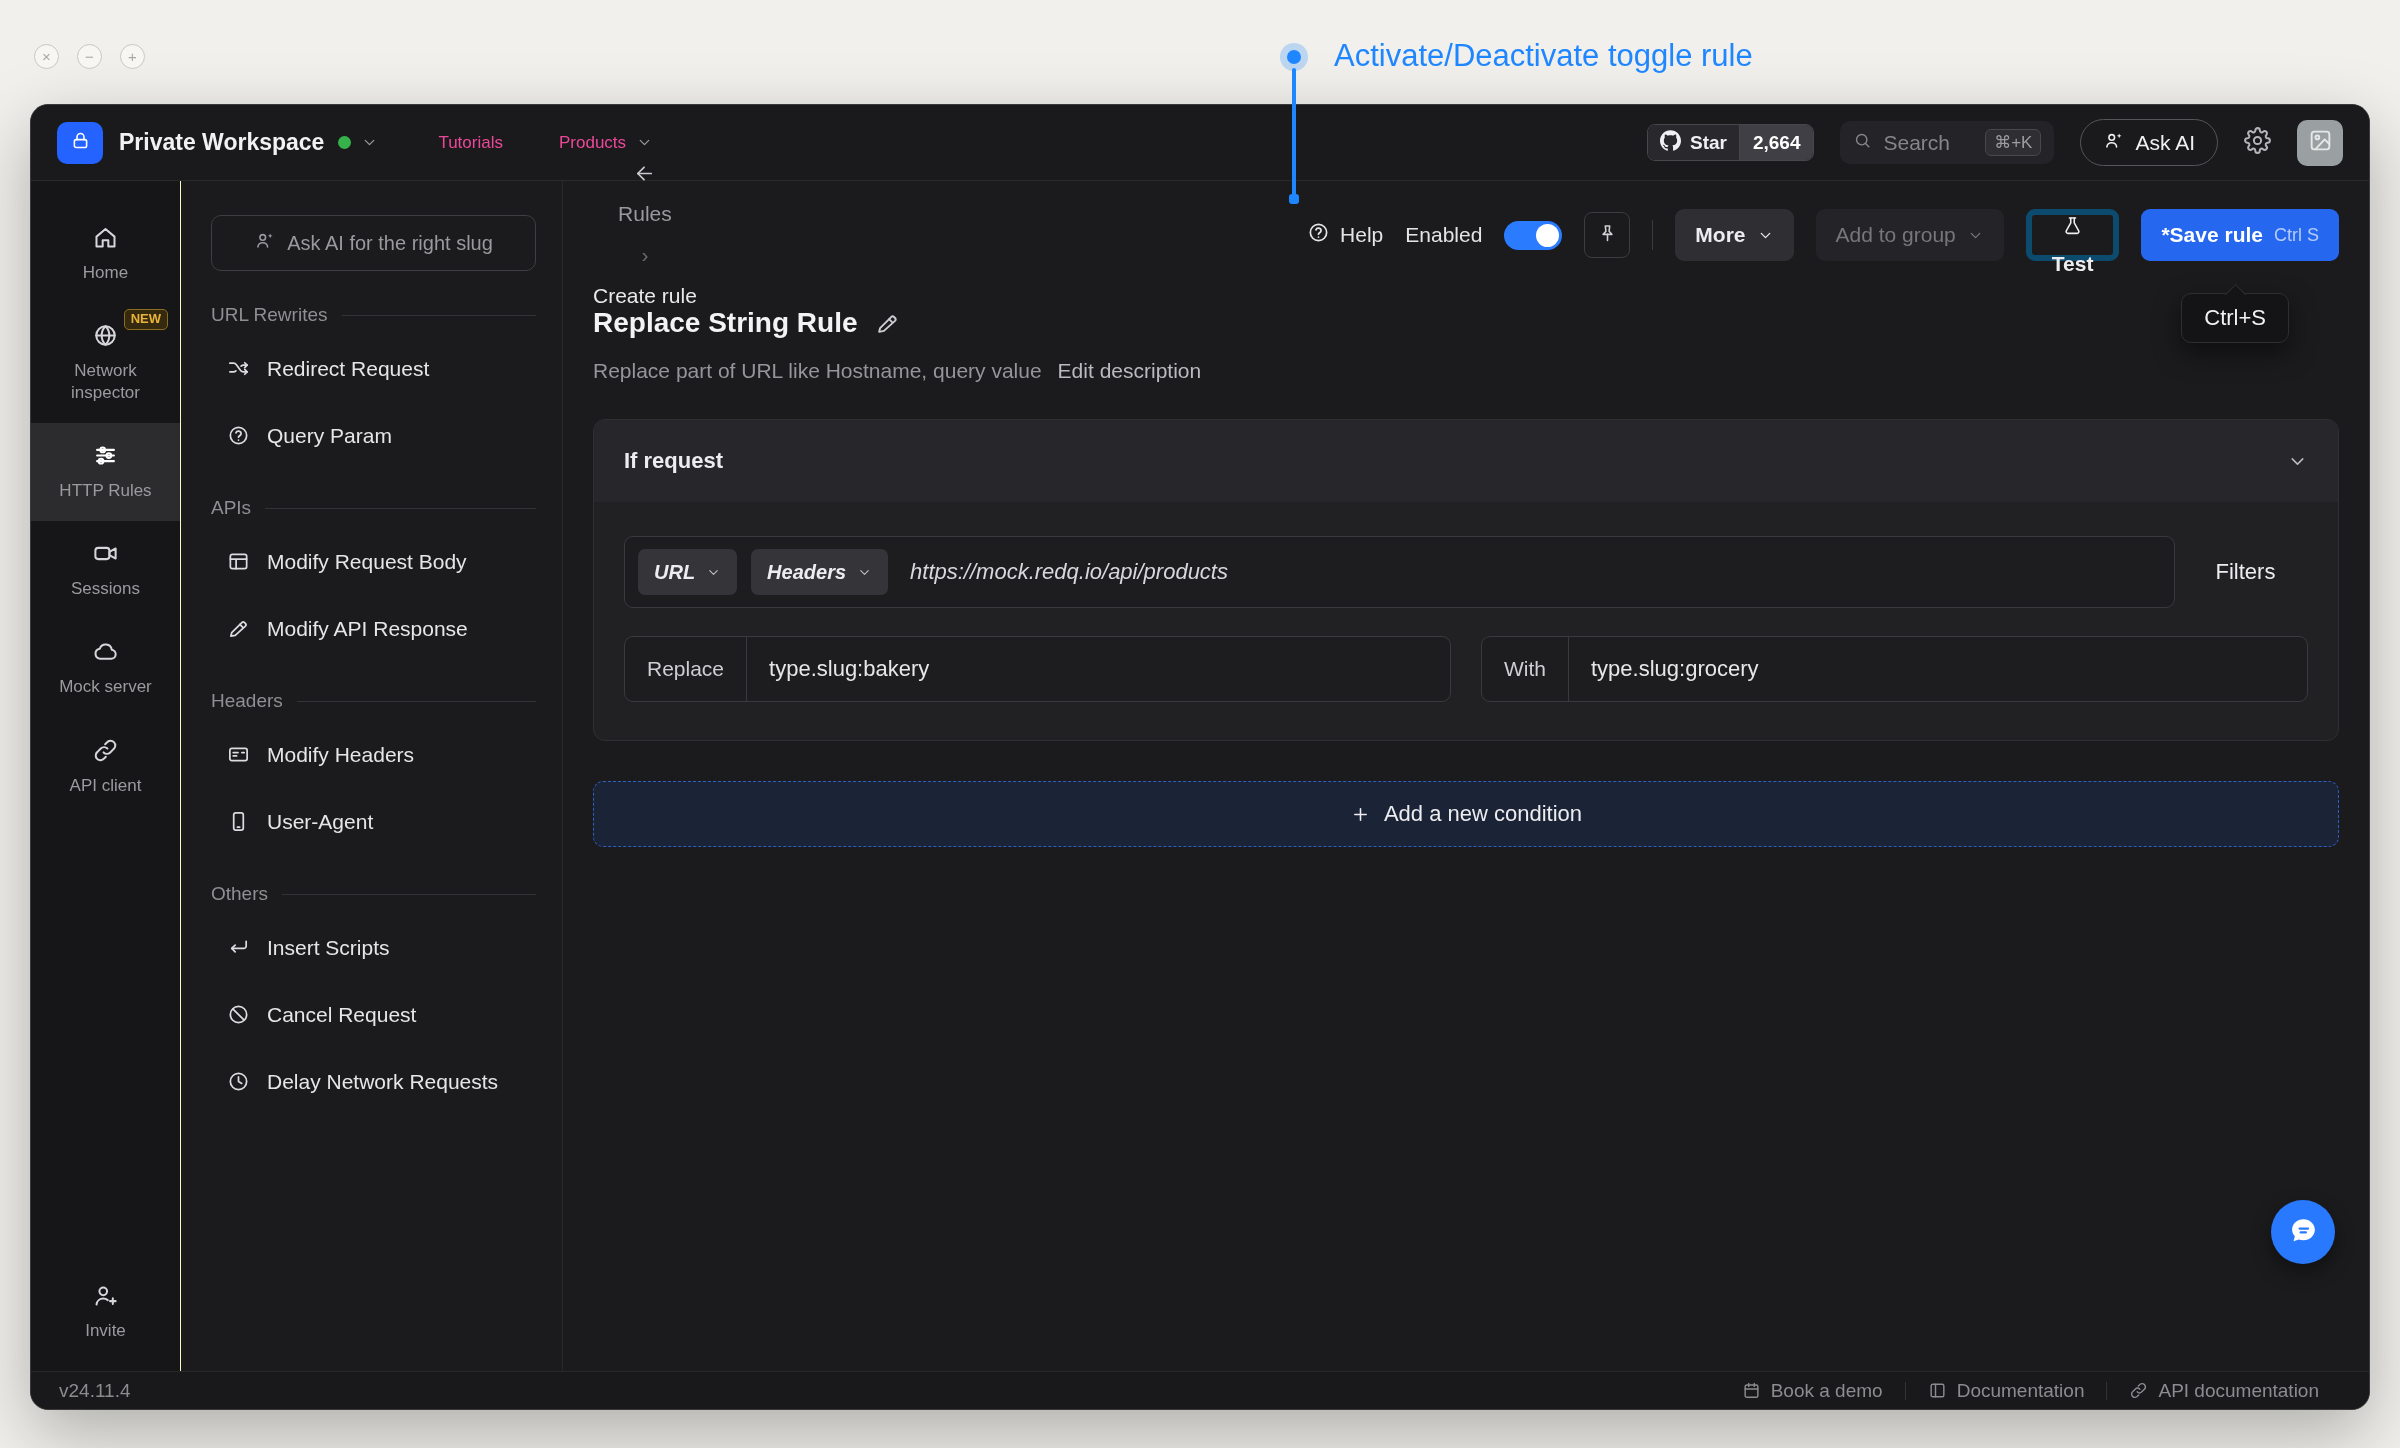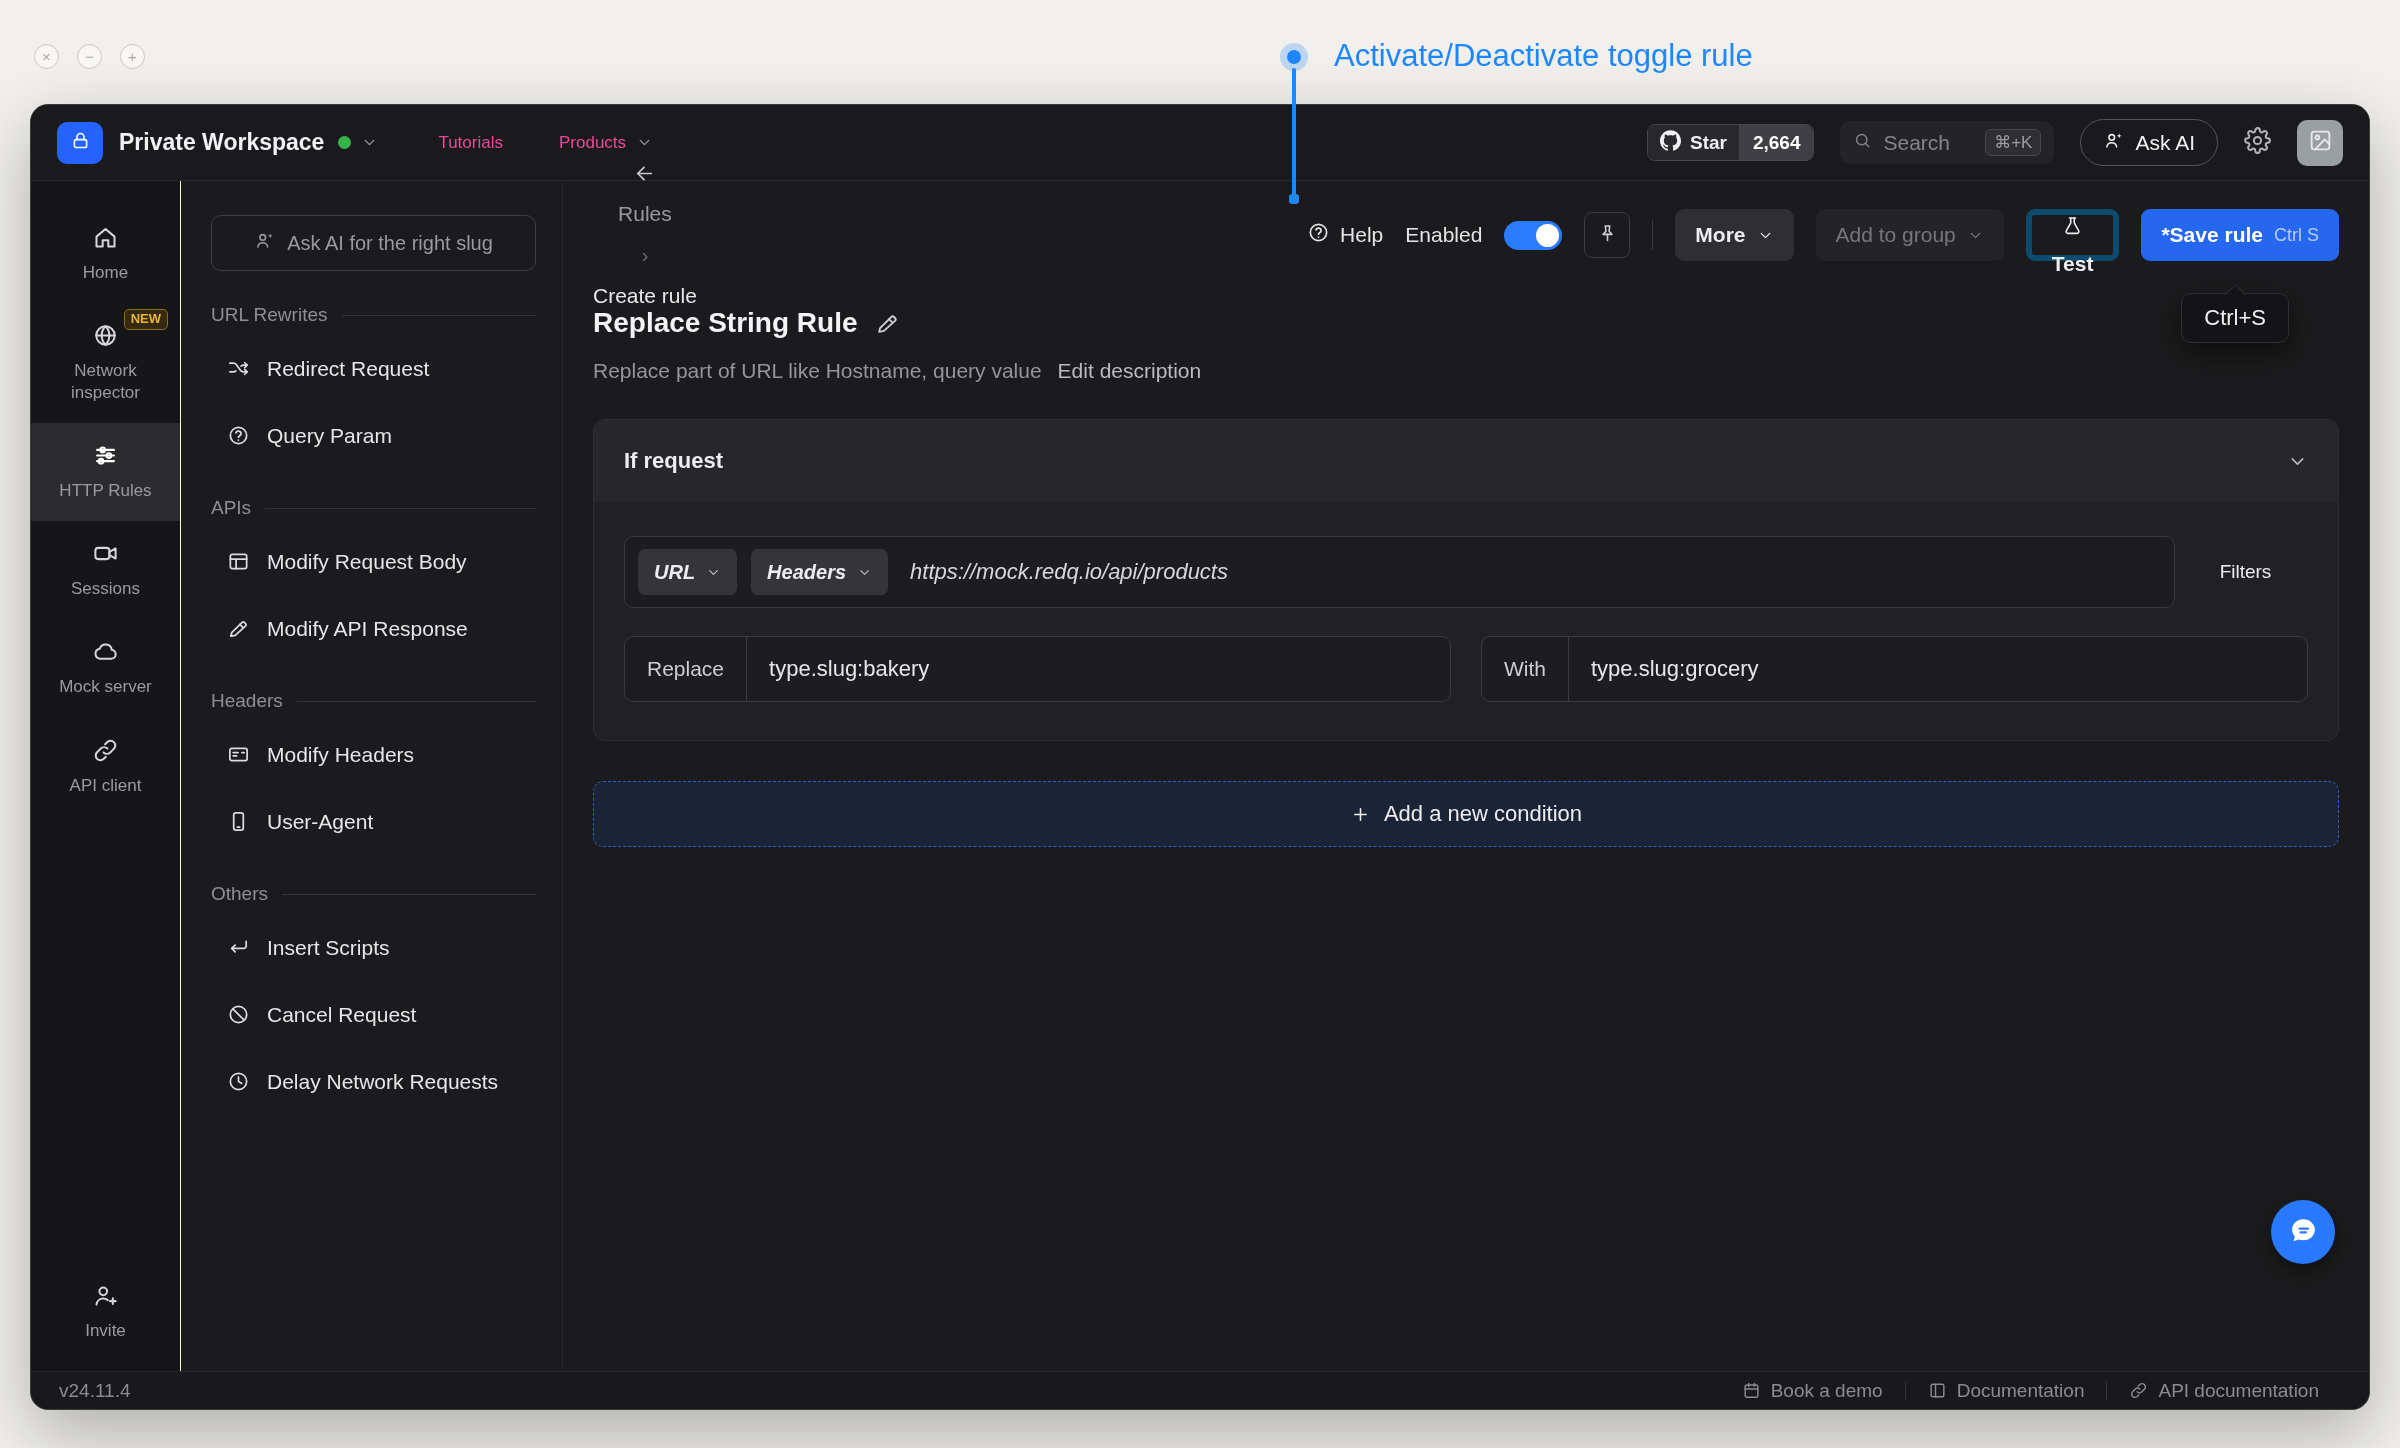--- a/index.html
+++ b/index.html
@@ -142,21 +142,21 @@
   .card-title { color:#ededf0; font-size:22px; font-weight:600; }
   .card-chevron { color:#b9b9bd; display:flex; }
   .card-body { padding:34px 30px 38px; display:flex; flex-direction:column; gap:28px; }
   .row1 { display:flex; align-items:center; gap:8px; }
   .src-row { flex:1; display:flex; align-items:center; gap:14px; height:72px; padding:0 13px;
              border:1px solid #3a3a3e; background:#1d1d20; border-radius:9px;font-style:italic; }
   .dd { display:flex; align-items:center; gap:11px; height:46px; padding:0 16px; background:#343439;
         border-radius:7px; color:#ededf0; font-size:20px; font-weight:600; }
   .dd .chev { color:#c0c0c4; display:flex; }
   .src-value { color:#d8d8dc; font-size:22px; margin-left:8px; }
-  .filters-label { width:125px; text-align:center; color:#ededf0; font-size:19px; }
+  .filters-label { width:125px; text-align:center; color:#ededf0; font-size:22px; }
   .row2 { display:flex; gap:30px; }
   .pair { flex:1; display:flex; align-items:center; height:66px; border:1px solid #3a3a3e;
           background:#1d1d20; border-radius:9px; }
   .pair-label { height:100%; display:flex; align-items:center; padding:0 22px; color:#cfcfd3;
                 font-size:21px; border-right:1px solid #3a3a3e; }
   .pair-value { padding:0 22px; color:#e7e7e9; font-size:22px; }
 
   .add-condition { margin-top:40px; height:66px; border:1.5px dashed #2f5fc2; border-radius:10px;
                    background:#1b2337; display:flex; align-items:center; justify-content:center;
                    gap:13px; color:#ededf0; font-size:22px; }

